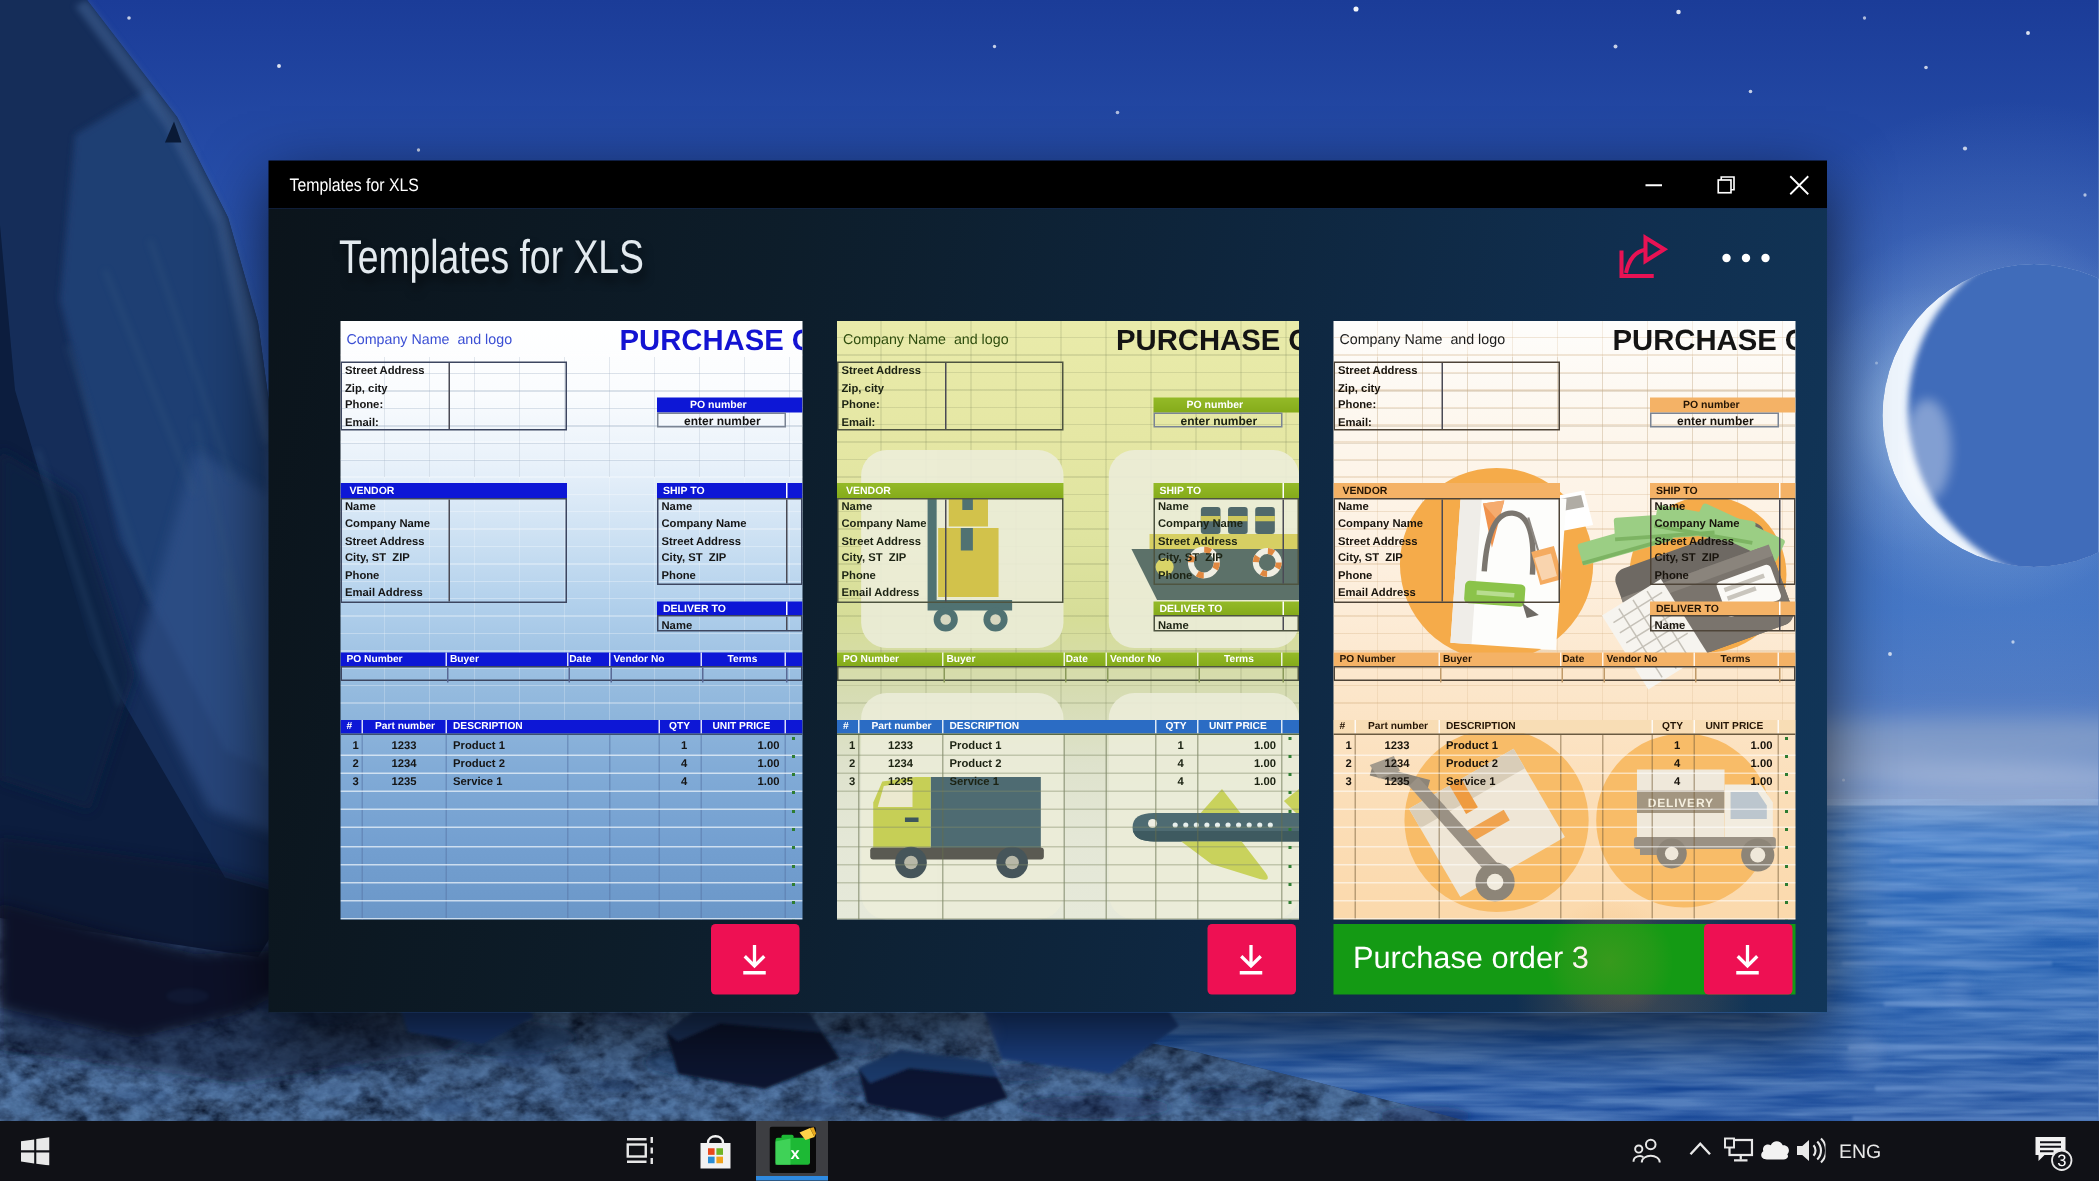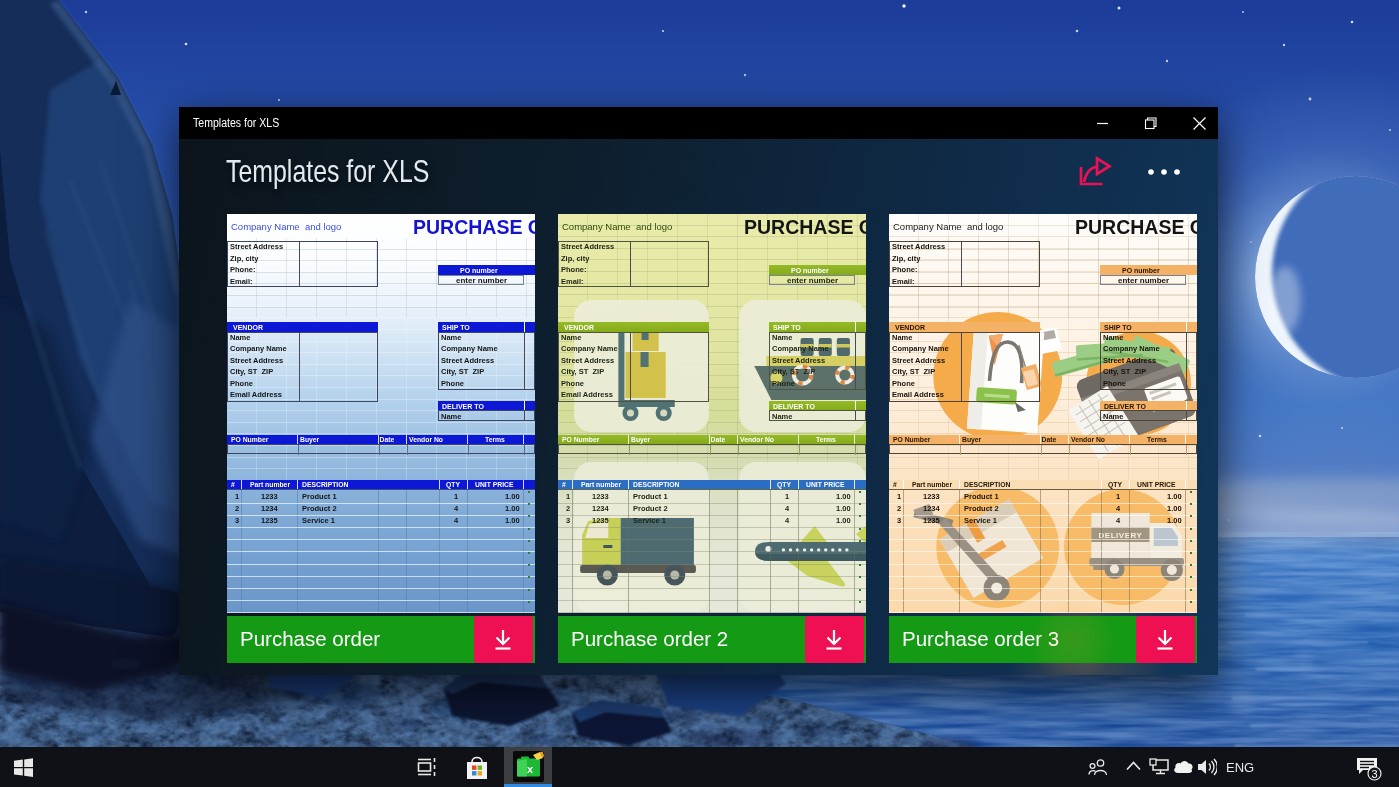--- a/index.html
+++ b/index.html
@@ -455,23 +455,20 @@
         <div class="t" style="left:75px;top:290.8px;">Product 2</div>
         <div class="t" style="left:227px;top:290.8px;">4</div>
         <div class="t" style="left:278px;top:290.8px;">1.00</div>
         <div class="t" style="left:8px;top:303px;">3</div>
         <div class="t" style="left:34px;top:303px;">1235</div>
         <div class="t" style="left:75px;top:303px;">Service 1</div>
         <div class="t" style="left:227px;top:303px;">4</div>
         <div class="t" style="left:278px;top:303px;">1.00</div>
         <div class="gdots"></div>
       </div>
-      <div class="cbar">
-            <div class="cap">Purchase order</div>
-          </div>
       <div class="dl">
             <svg class="abs" style="left:17px;top:12px" width="24" height="24" viewBox="0 0 24 24">
         <path d="M12,2 L12,15 M5.5,9.5 L12,16 L18.5,9.5" fill="none" stroke="#fff" stroke-width="2.2"></path>
         <line x1="4.5" y1="20.5" x2="19.5" y2="20.5" stroke="#fff" stroke-width="2.2"></line>
       </svg>
           </div>
     </div>
     <div class="card" id="c2" style="left:379px;">
       <div class="sheet" style="background:linear-gradient(180deg,#e9ebaa 0%,#e5e7a4 20%,#dfe4a0 36%,#d6dd98 50%,#d6dcb2 62%,#dee2cc 74%,#e4e7d6 86%,#e6e9da 100%);">
         <div class="ggrid"></div>
@@ -655,23 +652,20 @@
         <div class="t" style="left:75px;top:290.8px;">Product 2</div>
         <div class="t" style="left:227px;top:290.8px;">4</div>
         <div class="t" style="left:278px;top:290.8px;">1.00</div>
         <div class="t" style="left:8px;top:303px;">3</div>
         <div class="t" style="left:34px;top:303px;">1235</div>
         <div class="t" style="left:75px;top:303px;">Service 1</div>
         <div class="t" style="left:227px;top:303px;">4</div>
         <div class="t" style="left:278px;top:303px;">1.00</div>
         <div class="gdots"></div>
       </div>
-      <div class="cbar">
-            <div class="cap">Purchase order 2</div>
-          </div>
       <div class="dl">
             <svg class="abs" style="left:17px;top:12px" width="24" height="24" viewBox="0 0 24 24">
         <path d="M12,2 L12,15 M5.5,9.5 L12,16 L18.5,9.5" fill="none" stroke="#fff" stroke-width="2.2"></path>
         <line x1="4.5" y1="20.5" x2="19.5" y2="20.5" stroke="#fff" stroke-width="2.2"></line>
       </svg>
           </div>
     </div>
 
     <div class="card" id="c3" style="left:710px;">
       <div class="sheet" style="background:linear-gradient(180deg,#fefdfb 0%,#fdf6ec 20%,#fdf0e0 40%,#fce7cc 60%,#fbdeb8 80%,#fbd9ac 100%);">

